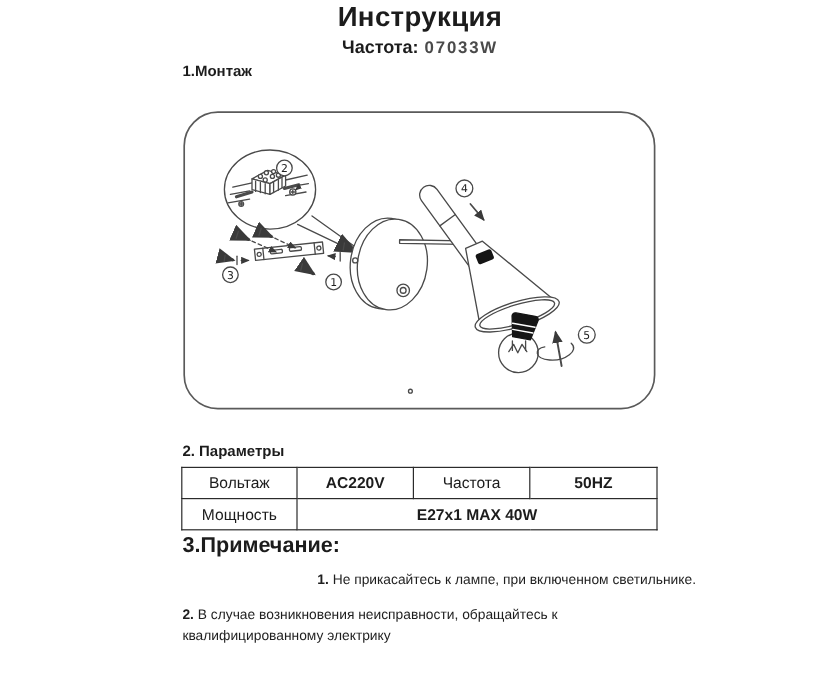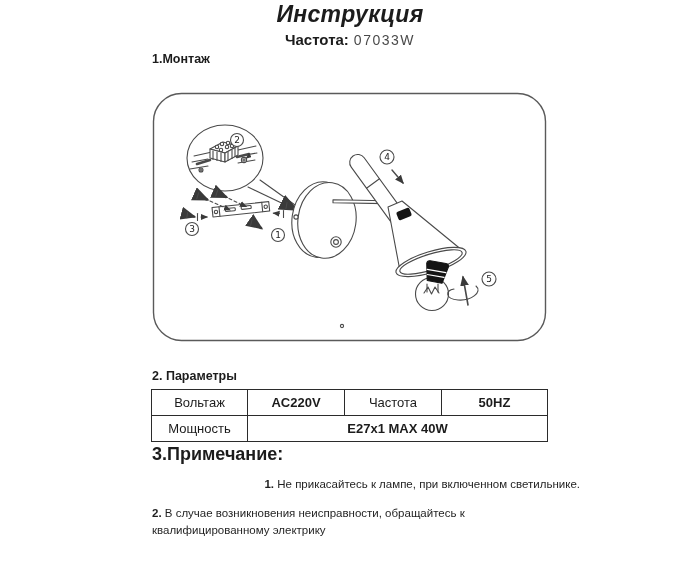--- a/index.html
+++ b/index.html
@@ -2,25 +2,25 @@
 <html><head>
 <meta charset="utf-8">
 <style>
   html,body{margin:0;padding:0;background:#ffffff;}
   .page{
     position:relative;width:700px;height:583px;background:#ffffff;
     font-family:"Liberation Sans",sans-serif;color:#1c1c1c;overflow:hidden;
   }
   .page-title{
     position:absolute;top:1px;left:0;width:700px;text-align:center;
-    font-size:23px;font-weight:700;letter-spacing:.3px;font-style:italic;
+    font-size:23px;font-weight:700;letter-spacing:.3px;
   }
   .model-line{position:absolute;top:31px;left:0;width:700px;text-align:center;}
   .model-label{font-weight:700;font-size:15px;}
-  .model-value{font-size:14px;color:#4a4a4a;letter-spacing:1.5px;margin-left:5px;}
+  .model-value{font-size:14px;color:#4a4a4a;letter-spacing:1.5px;margin-left:5px;font-weight:bold;}
   .sec-heading{position:absolute;left:152px;font-weight:700;}
   .h-montage{top:52px;font-size:12.5px;}
   .h-params{top:369px;font-size:12.5px;}
   .h-notes{top:444px;font-size:18px;}
   .diagram-box{position:absolute;left:152px;top:92px;width:395px;height:250px;}
   .params-table{
     position:absolute;left:151px;top:389px;width:396px;
     border-collapse:collapse;table-layout:fixed;
   }
   .params-table td{

